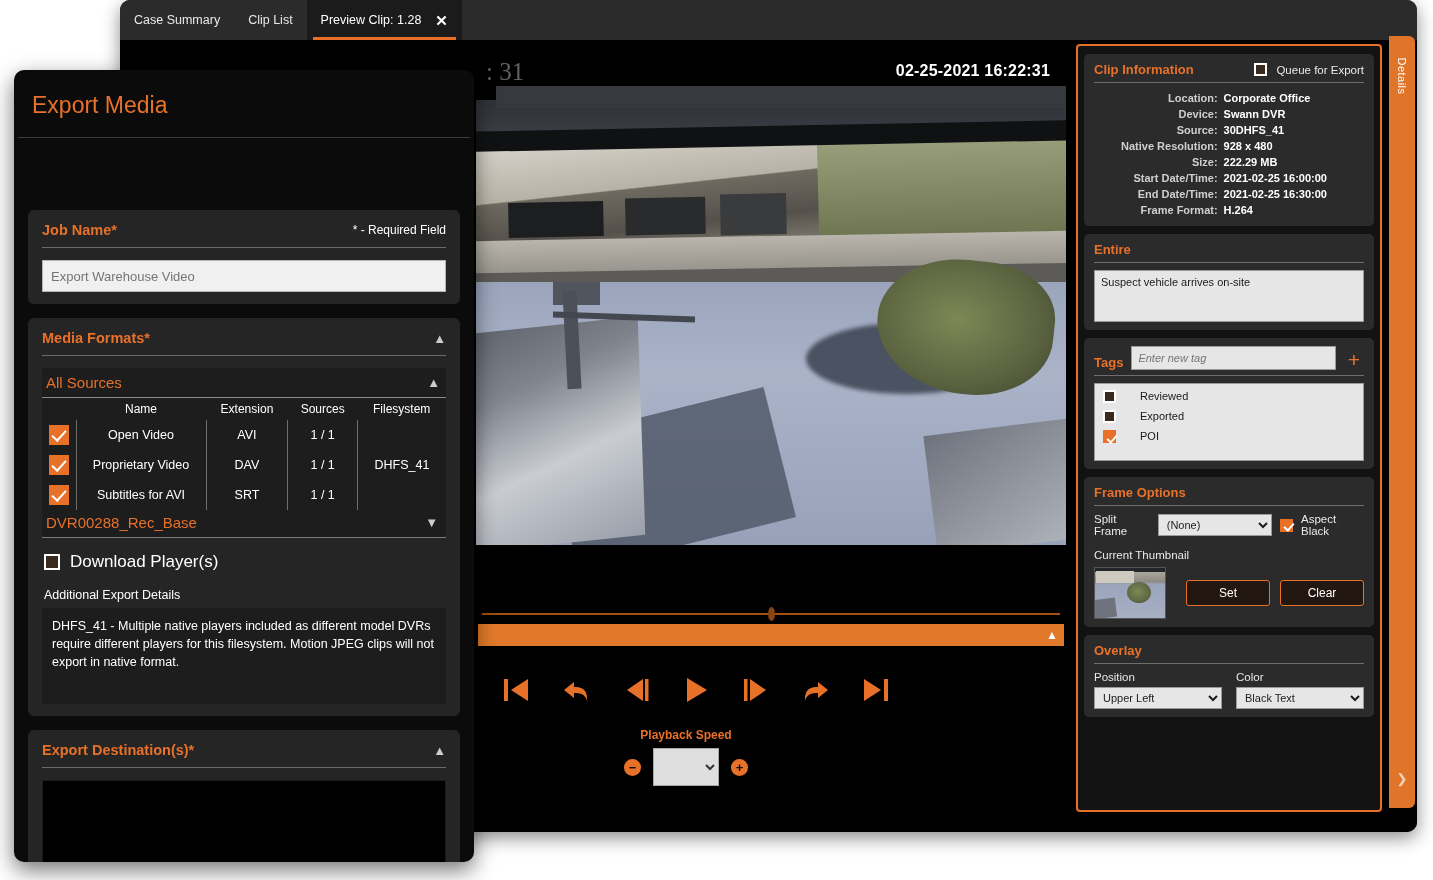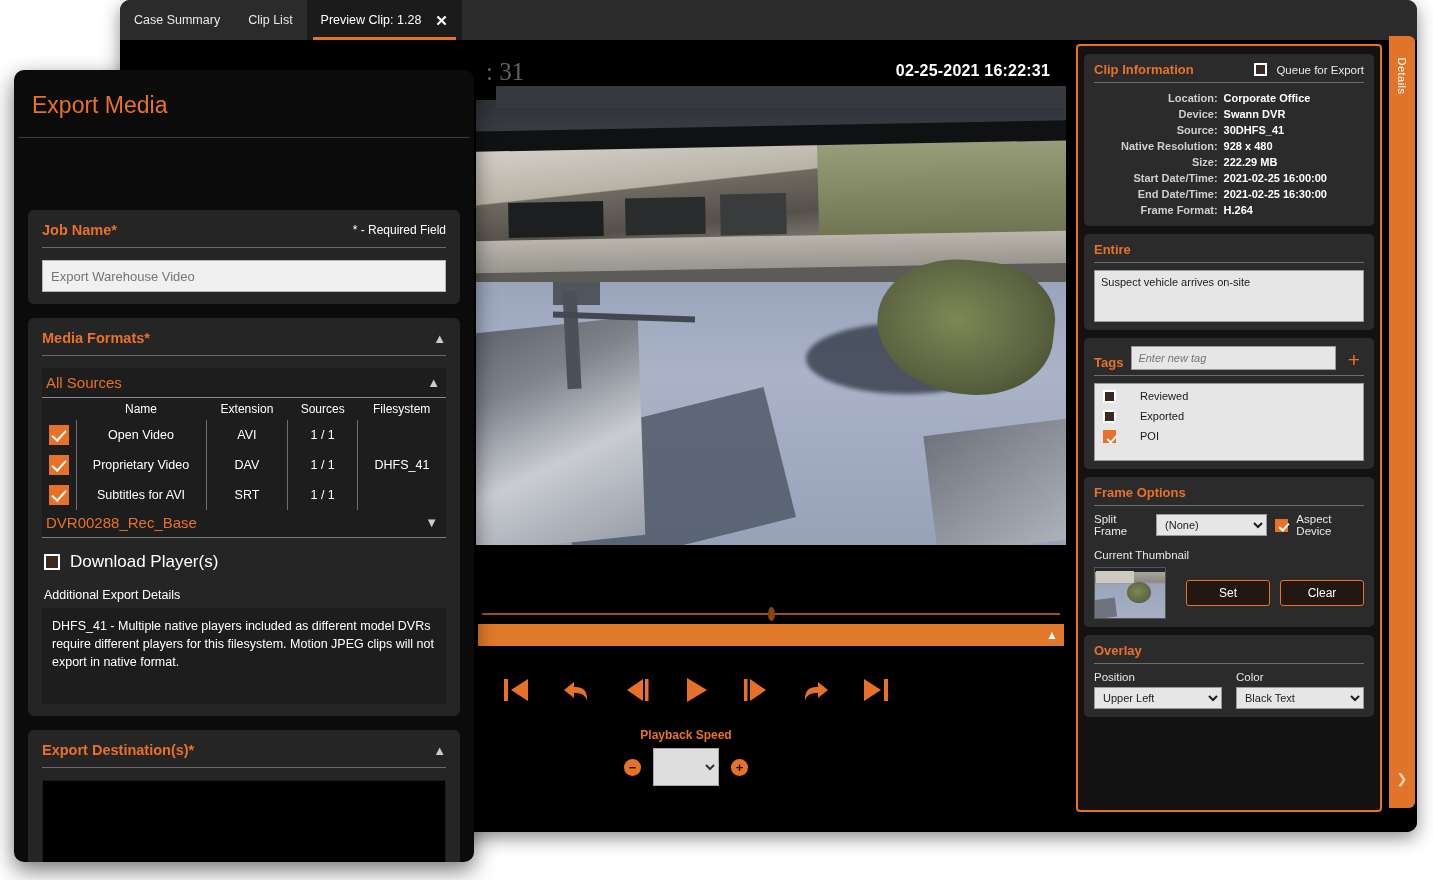--- a/index.html
+++ b/index.html
@@ -524,21 +524,21 @@
 
         <div class="card">
           <div class="card-title">Frame Options</div>
           <div class="card-rule"></div>
           <div class="frow">
             <span class="flabel">Split Frame</span>
             <select class="sel" style="width:120px">
               <option>(None)</option>
             </select>
             <span class="cb checked"></span>
-            <span class="flabel">Aspect Device</span>
+            <span class="flabel">Aspect Black</span>
           </div>
           <div class="flabel" style="margin:12px 0 6px 0">Current Thumbnail</div>
           <div class="frow" style="gap:12px">
             <div class="thumb">
               <div class="t-dark"></div>
               <div class="t-bld"></div>
               <div class="t-bush"></div>
               <div class="t-car"></div>
             </div>
             <div style="display:flex;gap:10px;margin-left:8px">

